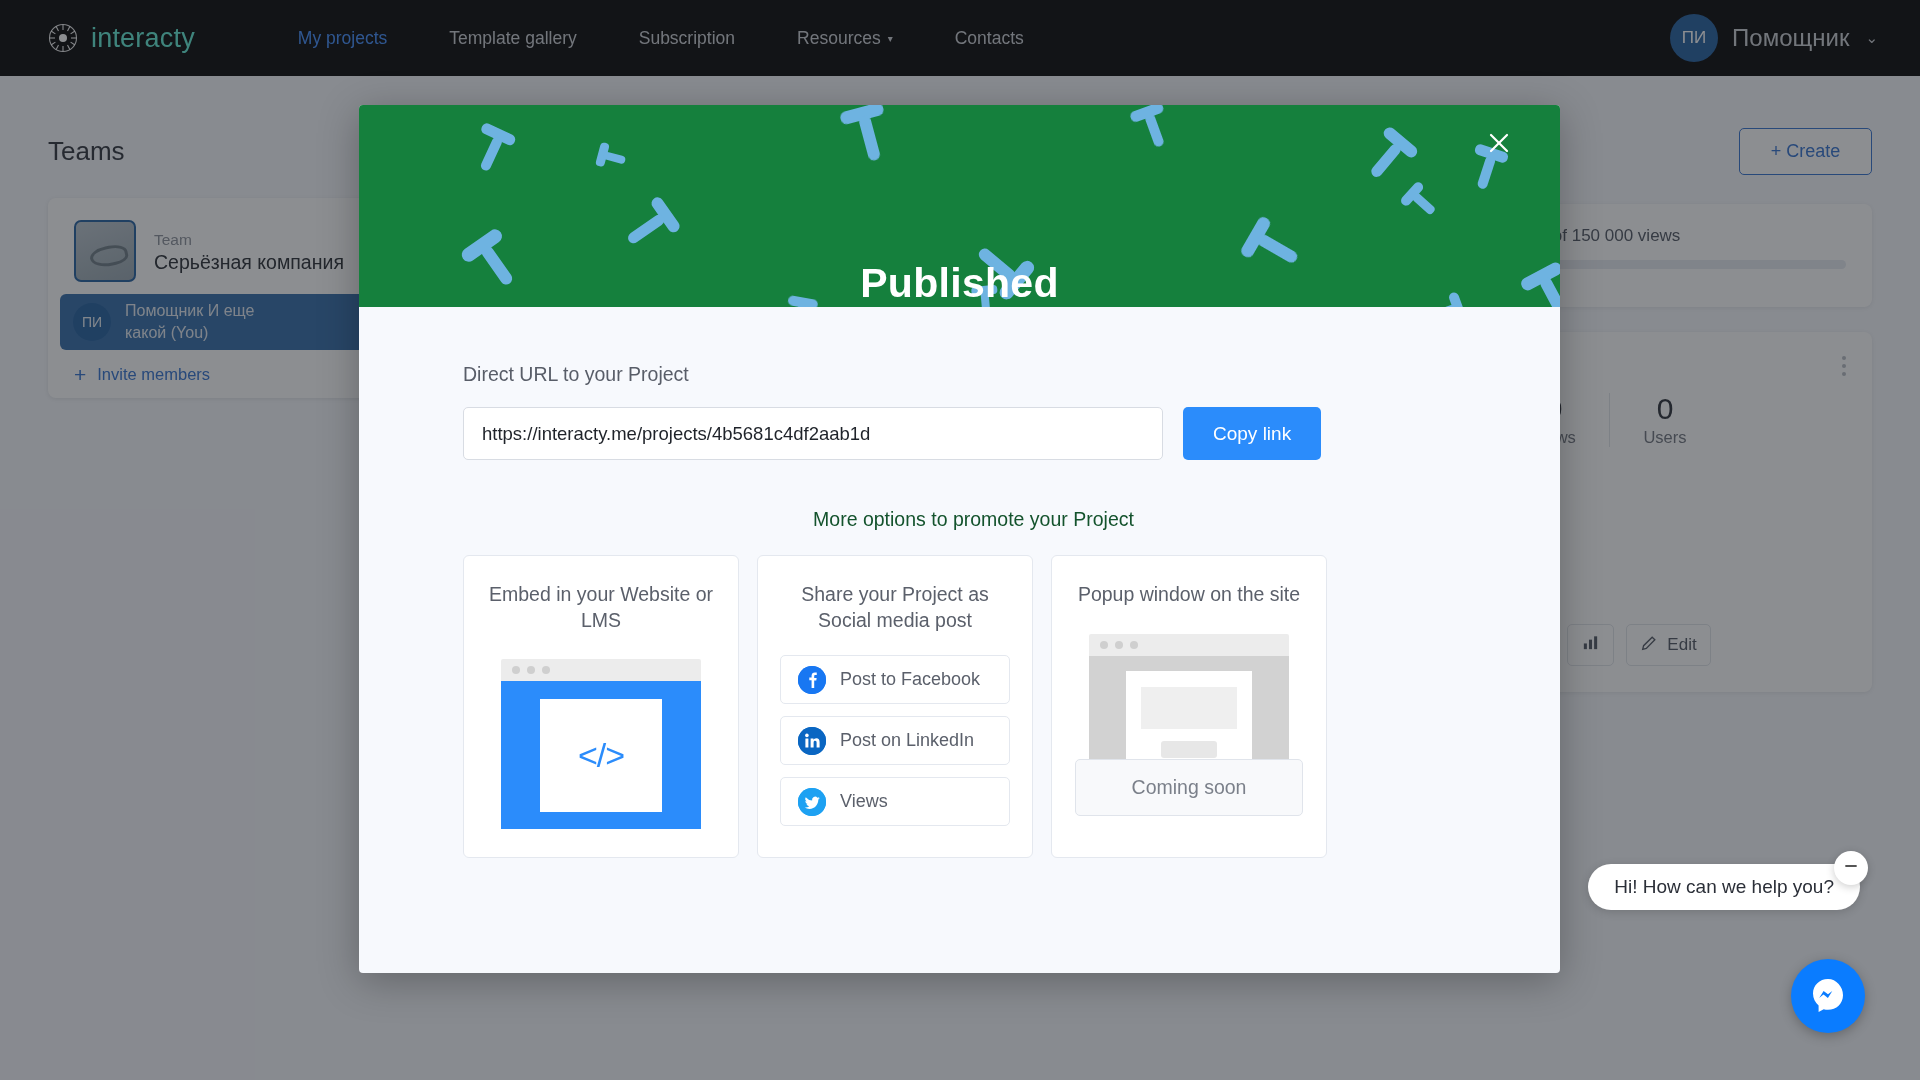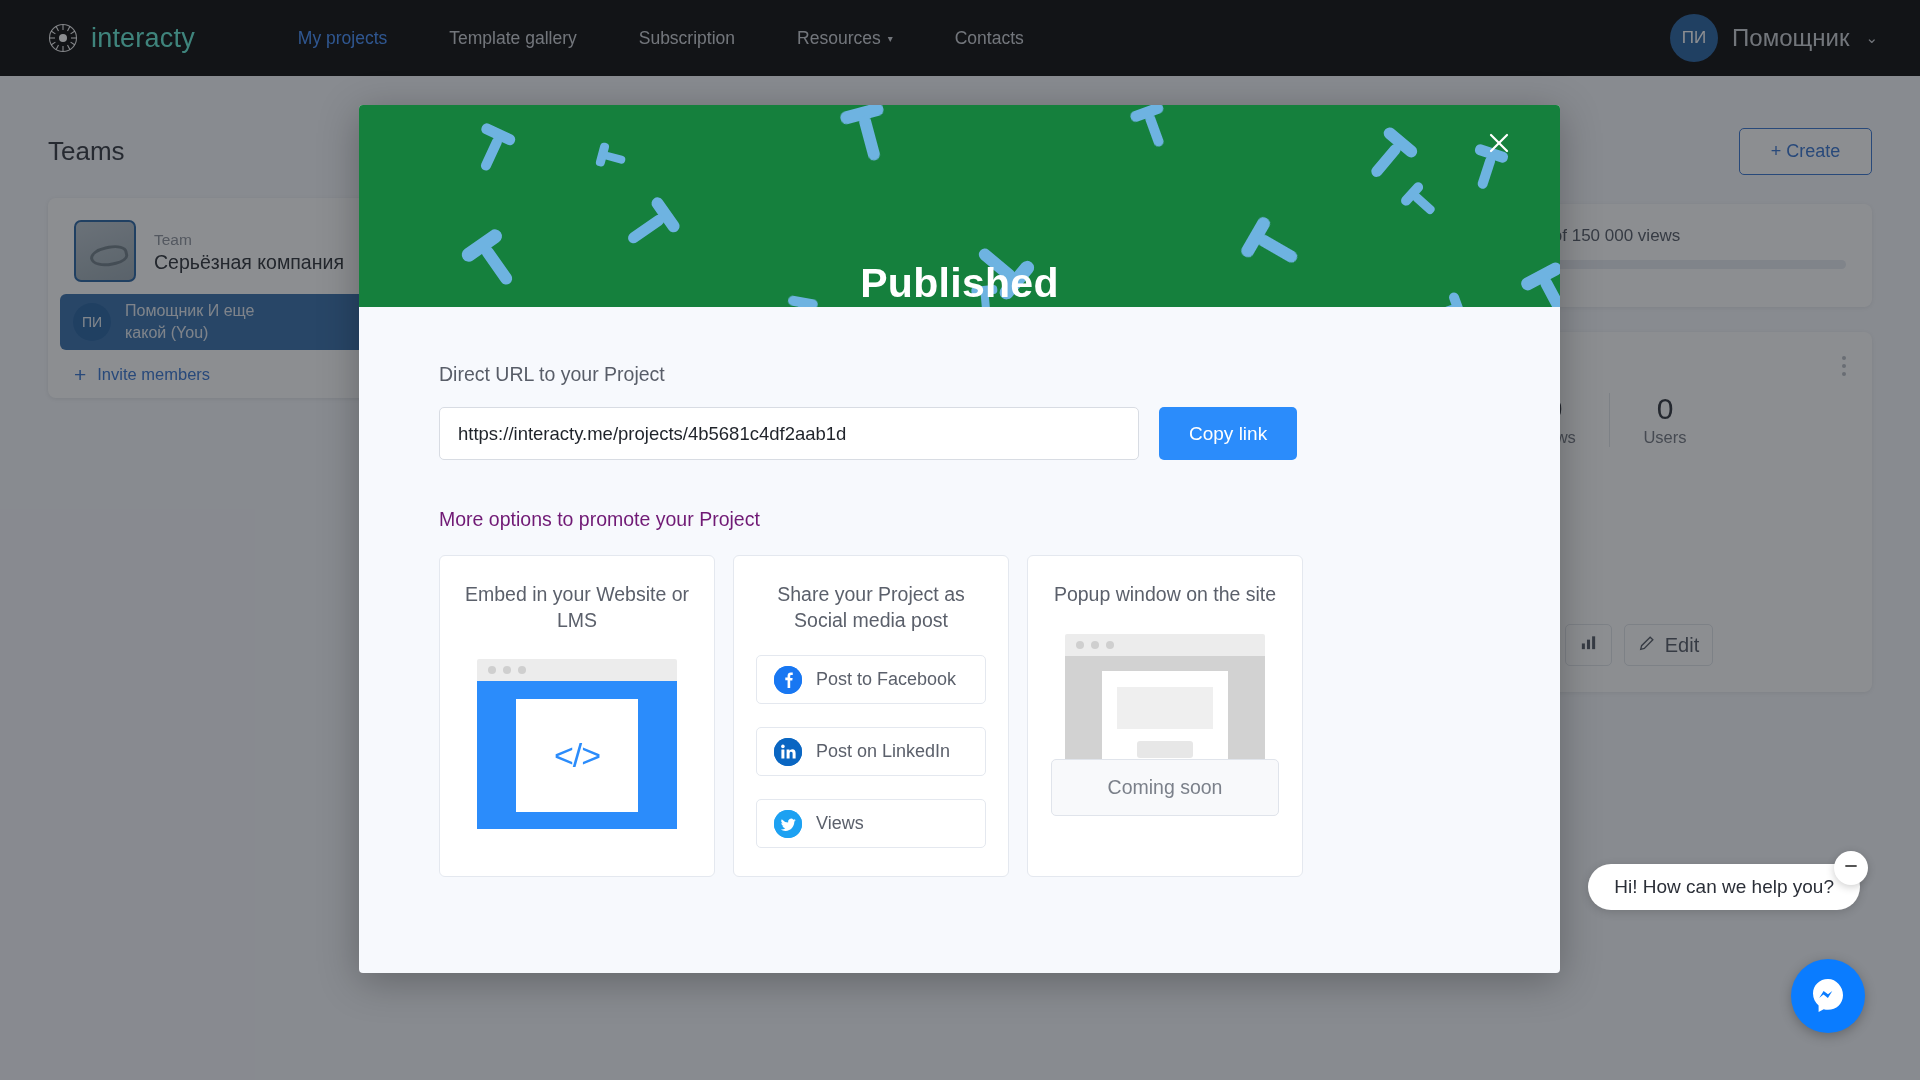--- a/index.html
+++ b/index.html
@@ -102,21 +102,21 @@
   .kebab i { display:block; width:4px; height:4px; border-radius:50%; background:#b6bac2; margin-bottom:4px; }
   .stats { display:flex; justify-content:center; gap:0; padding-top: 60px; }
   .stat { width: 110px; text-align:center; }
   .stat .num { font-size: 30px; color: #272b33; }
   .stat .lbl { font-size: 16.5px; color: #6d727c; margin-top: 2px; }
   .stat-div { width:1px; background:#dfe3e9; height: 54px; align-self:center; }
   .card-actions { position:absolute; left: 0; right: 0; bottom: 26px; display:flex; justify-content:center; gap: 12px; }
   .act-btn {
     height: 42px; min-width: 44px; border:1px solid #dfe3e9; border-radius:5px;
     display:flex; align-items:center; justify-content:center; gap:9px;
-    color:#4d535e; font-size:20px; padding: 0 13px; background:#fff;
+    color:#4d535e; font-size:17px; padding: 0 13px; background:#fff;
   }
 
   
   .overlay { position:absolute; inset:0; background: rgba(35,38,45,.52); }
 
   
   .modal {
     position:absolute; left:359px; top:105px; width:1201px; height:868px;
     background:#f7f9fd; border-radius: 4px; overflow:hidden;
     box-shadow: 0 8px 40px rgba(0,0,0,.28);
@@ -129,51 +129,51 @@
   .modal-head svg { position:absolute; inset:0; }
   .modal-title {
     position:relative; color:#fff; font-size:41px; font-weight:bold; letter-spacing:.3px;
   }
   .close-btn {
     position:absolute; right:32px; top:25px; width:42px; height:42px;
     display:flex; align-items:center; justify-content:center; color:#fff;
   }
   .close-btn svg { display:block; }
 
-  .modal-body { padding: 56px 76px 0 80px; }
+  .modal-body { padding: 56px 76px 0 104px; }
   .field-label { font-size: 19.5px; color: #53586}
   .field-label { font-size: 19.5px; color: #585d68; }
   .url-row { display:flex; align-items:center; gap: 20px; margin-top: 21px; }
   .url-input {
     width: 700px; height: 53px; border:1px solid #d8dce3; border-radius:5px;
     background:#fff; font-size:18.5px; color:#1f232a; padding: 0 18px;
     font-family: "Liberation Sans", sans-serif;
   }
   .copy-btn {
     height: 53px; padding: 0 30px; background:#2b8cfb; color:#fff;
     border:none; border-radius:5px; font-size:19px; cursor:pointer;
     font-family: "Liberation Sans", sans-serif;
   }
-  .more-label { margin-top: 48px; font-size: 19.5px; color: #701a75; }
+  .more-label { margin-top: 48px; font-size: 19.5px; color: #14532d; text-align: center; }
 
   .cards { display:flex; gap: 18px; margin-top: 24px; }
   .opt-card {
     background:#fff; border:1px solid #e4e8ef; border-radius:6px;
     width: 276px; padding: 26px 22px 28px 22px; display:flex; flex-direction:column; align-items:center;
   }
   .opt-title { font-size: 19.5px; color:#5b606b; text-align:center; line-height:1.32; }
 
   .embed-art { margin-top: 26px; width: 200px; }
   .art-bar { height: 22px; background:#ececec; border-radius:2px 2px 0 0; display:flex; align-items:center; gap:7px; padding-left:11px; }
   .art-bar i { width:8px; height:8px; border-radius:50%; background:#cfcfcf; display:block; }
   .art-body { height: 148px; background:#2b8cfb; display:flex; align-items:center; justify-content:center; }
   .art-inner { width:122px; height:113px; background:#fff; display:flex; align-items:center; justify-content:center; }
   .code-glyph { font-size: 34px; color:#2b8cfb; letter-spacing:-1px; }
 
-  .share-list { margin-top: 22px; width: 100%; display:flex; flex-direction:column; gap: 23px; }
+  .share-list { margin-top: 22px; width: 100%; display:flex; flex-direction:column; gap: 12px; }
   .share-btn {
     height: 49px; border:1px solid #e4e8ef; border-radius:5px; background:#fff;
     display:flex; align-items:center; gap: 14px; padding-left: 17px;
     font-size: 18px; color:#5b606b;
   }
   .sicon { width:28px; height:28px; border-radius:50%; display:flex; align-items:center; justify-content:center; flex:none; }
   .sicon.fb { background:#1877f2; }
   .sicon.li { background:#0a66c2; }
   .sicon.tw { background:#1da1f2; }
   .sicon svg { display:block; }

